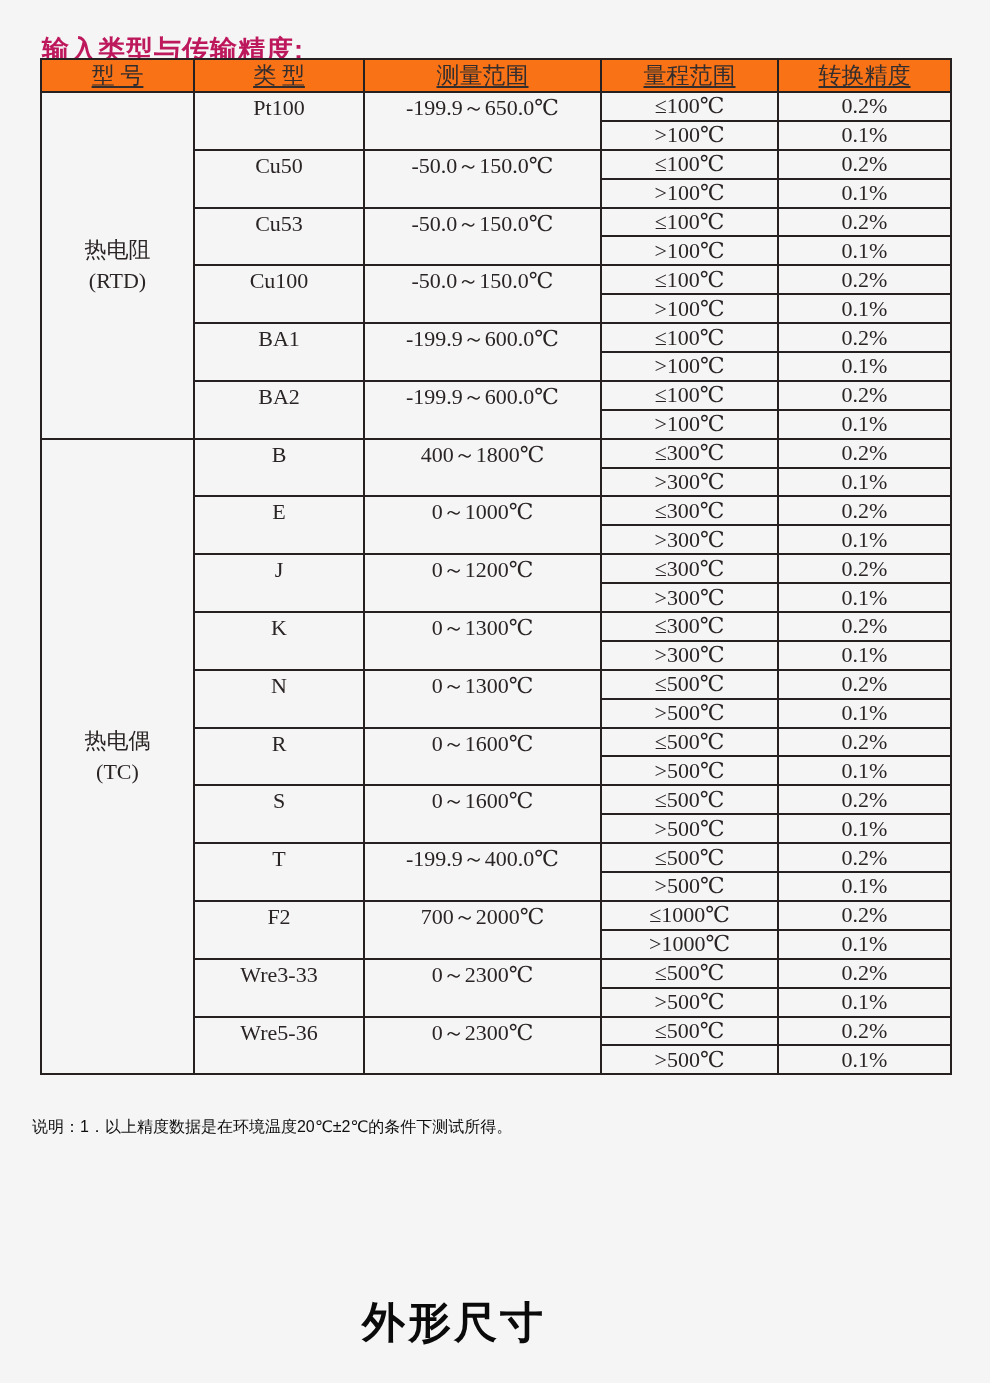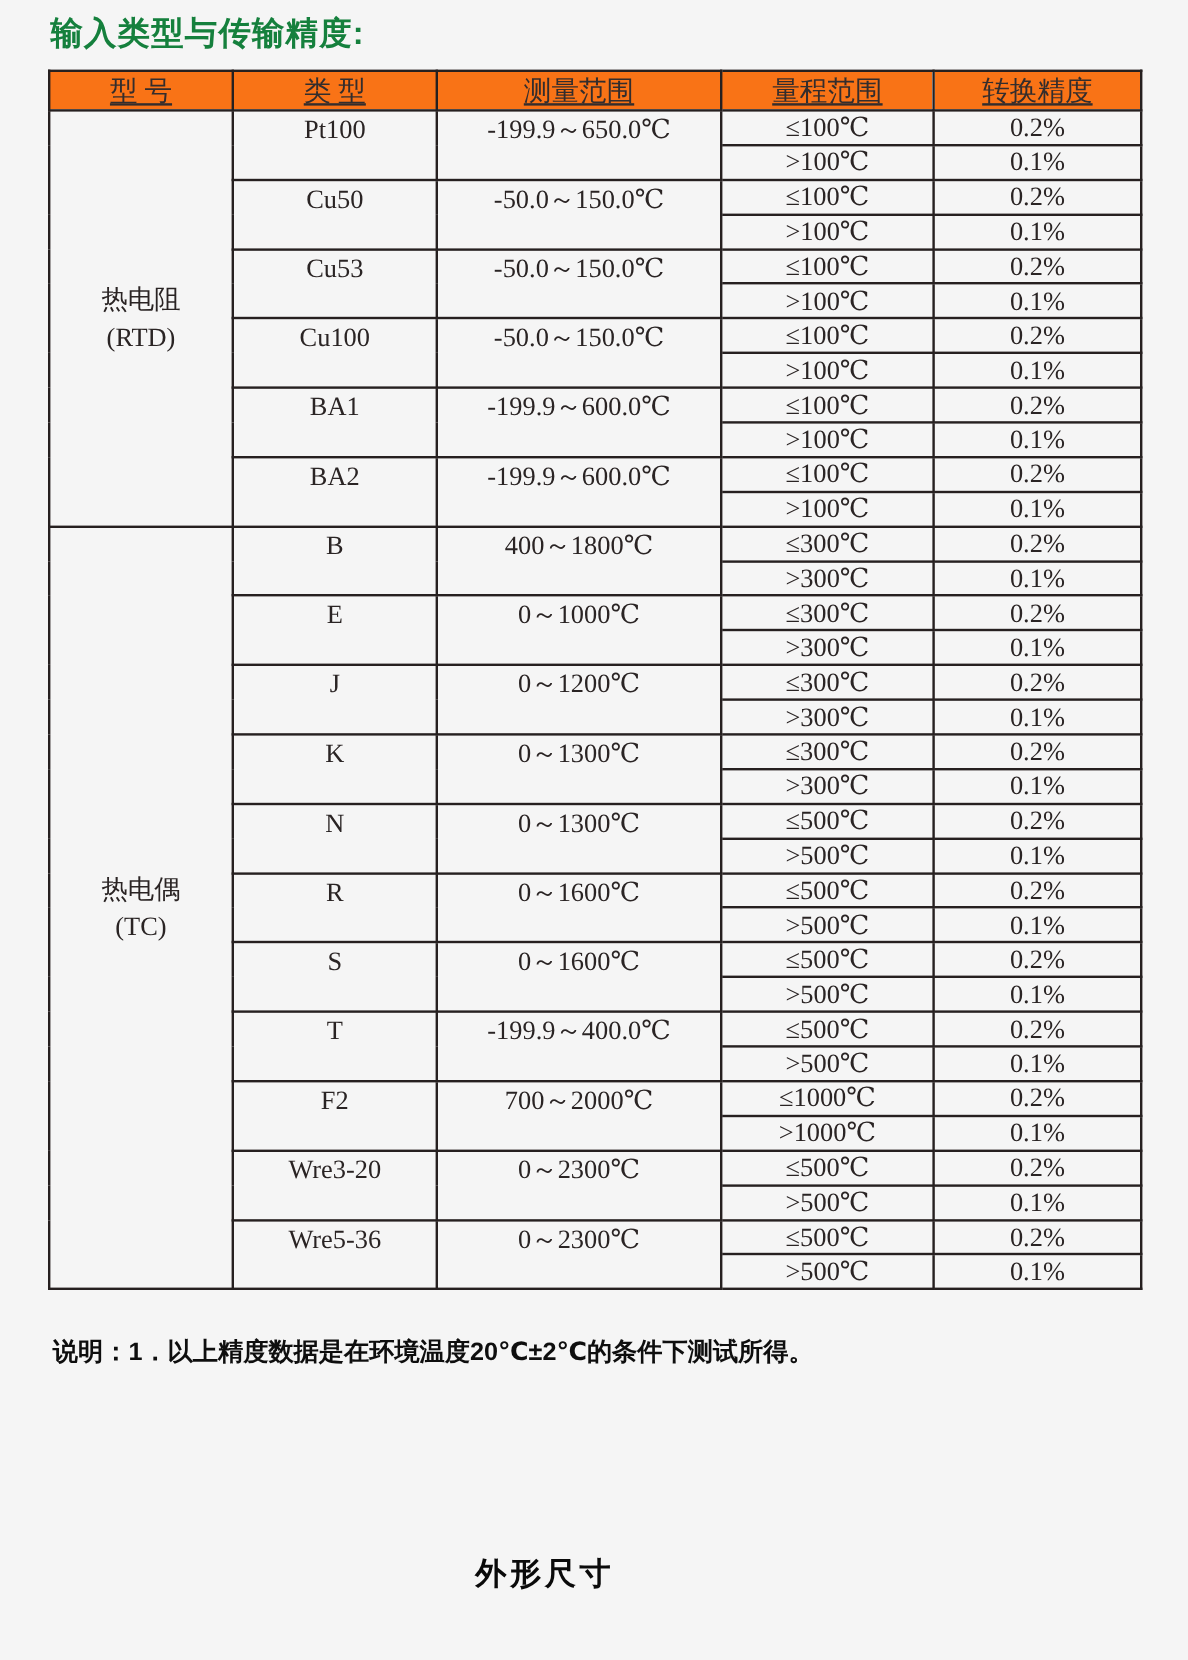--- a/index.html
+++ b/index.html
@@ -2,50 +2,50 @@
 <html><head>
 <meta charset="utf-8">
 <style>
   html,body{margin:0;padding:0;}
   body{
     width:990px;height:1383px;position:relative;
     background:#f5f5f5;color:#1b1b1b;
     font-family:"Liberation Sans","DejaVu Sans",sans-serif;
   }
   .title{
-    position:absolute;left:42px;top:10px;margin:0;
-    font-weight:bold;font-size:27px;letter-spacing:1px;color:#15803d;
+    position:absolute;left:42px;top:32px;margin:0;
+    font-weight:bold;font-size:27px;letter-spacing:1px;color:#be185d;
     font-family:"Liberation Sans","DejaVu Sans",sans-serif;
   }
   table.spec{
     position:absolute;left:40px;top:58px;width:910px;
     border-collapse:collapse;table-layout:fixed;
     font-family:"Liberation Serif","DejaVu Serif",serif;
     color:#2a2424;
   }
   .spec th,.spec td{
     border:2px solid #262020;padding:0;text-align:center;overflow:hidden;
   }
   .spec th{
     height:30px;background:#f97316;font-weight:normal;font-size:23px;
     text-decoration:underline;text-underline-offset:3px;color:#332d2d;
   }
   .spec td{height:26.9px;font-size:22px;}
   .type-cell,.range-cell{vertical-align:top;line-height:29px;}
   .model-cell{vertical-align:middle;font-size:23px;line-height:31px;}
   .span-cell,.acc-cell{vertical-align:middle;}
   .notes{
-    position:absolute;left:44px;top:1104px;width:935px;
-    font-weight:bold;font-size:21px;color:#0e0e0e;
+    position:absolute;left:32px;top:1104px;width:935px;
+    font-weight:normal;font-size:16px;color:#0e0e0e;
   }
   .note-line{height:46px;line-height:46px;white-space:nowrap;}
   .note-line.indent{padding-left:73px;}
   .bottom-heading{
     position:absolute;left:0;top:1294px;width:908px;text-align:center;
-    font-weight:bold;font-size:26px;letter-spacing:3px;color:#0a0a0a;
+    font-weight:bold;font-size:43px;letter-spacing:3px;color:#0a0a0a;
   }
 </style>
 </head>
 <body>
 
 <div>
 
   <h2 class="title">输入类型与传输精度:</h2>
 
   <table class="spec">
@@ -218,21 +218,21 @@
           <td class="type-cell" rowspan="2">F2</td>
           <td class="range-cell" rowspan="2">700～2000℃</td>
           <td class="span-cell">≤1000℃</td>
           <td class="acc-cell">0.2%</td>
         </tr>
         <tr>
           <td class="span-cell">&gt;1000℃</td>
           <td class="acc-cell">0.1%</td>
         </tr>
         <tr>
-          <td class="type-cell" rowspan="2">Wre3-20</td>
+          <td class="type-cell" rowspan="2">Wre3-33</td>
           <td class="range-cell" rowspan="2">0～2300℃</td>
           <td class="span-cell">≤500℃</td>
           <td class="acc-cell">0.2%</td>
         </tr>
         <tr>
           <td class="span-cell">&gt;500℃</td>
           <td class="acc-cell">0.1%</td>
         </tr>
         <tr>
           <td class="type-cell" rowspan="2">Wre5-36</td>

